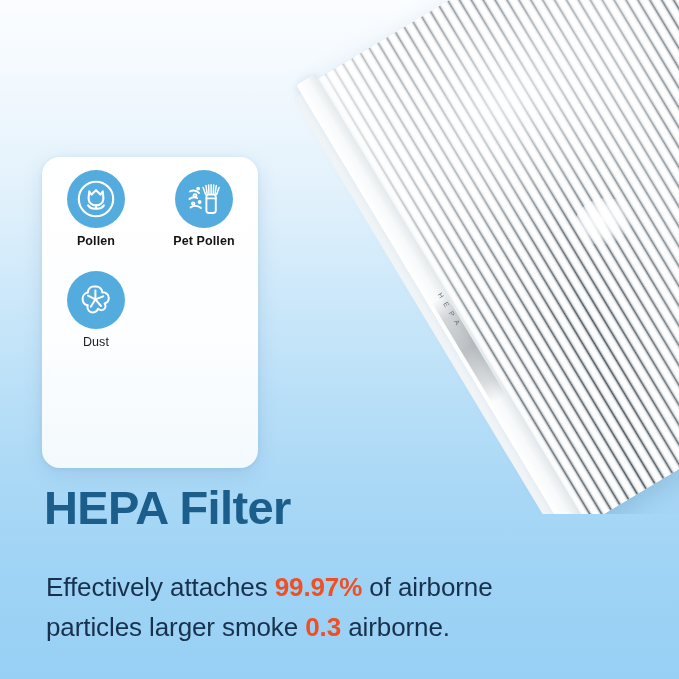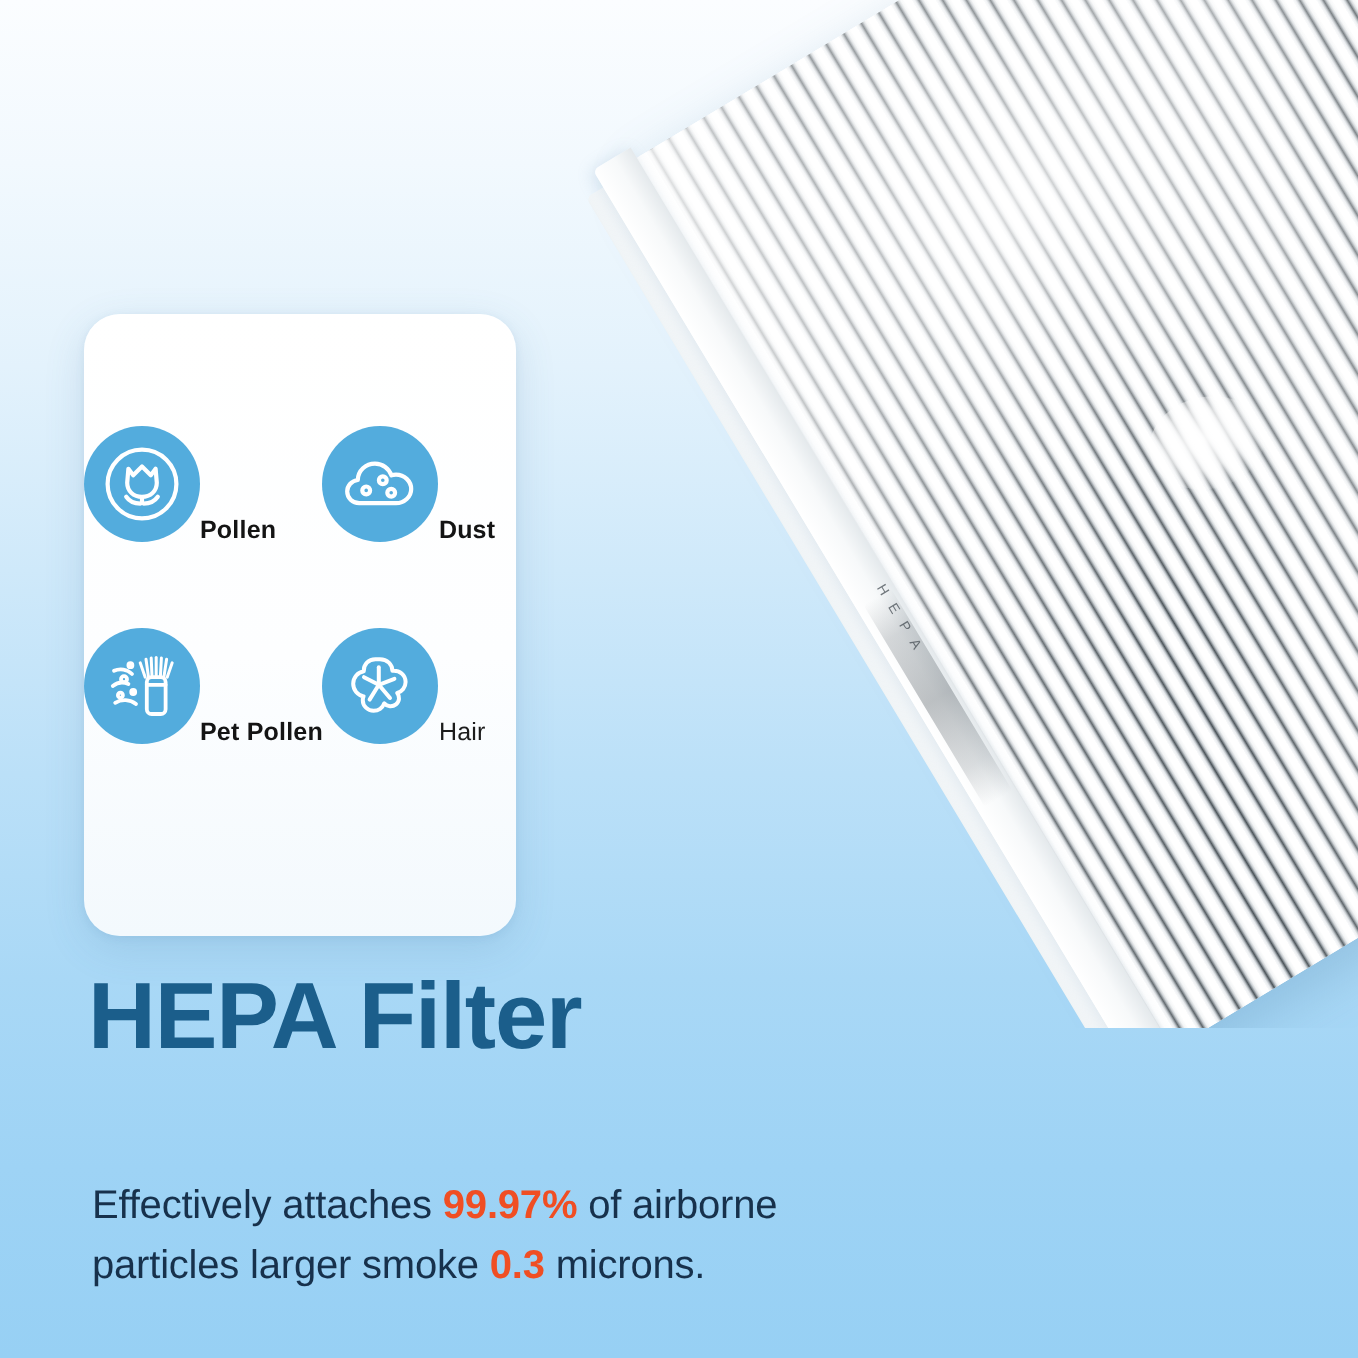--- a/index.html
+++ b/index.html
@@ -174,21 +174,22 @@
   .icon-grid {
     position: absolute;
     left: 0; top: 13px;
     width: 216px;
     display: grid;
     grid-template-columns: 1fr 1fr;
     grid-auto-rows: 101px;
   }
   .icon-cell {
     display: flex;
-    align-items: flex-end;
+    flex-direction: column;
+    align-items: center;
     justify-content: flex-start;
   }
   .icon-badge {
     width: 58px;
     height: 58px;
     border-radius: 50%;
     background: #53ACDD;
     display: flex;
     align-items: center;
     justify-content: center;
@@ -219,23 +220,23 @@
     letter-spacing: -0.6px;
     color: #1A5E8A;
     margin: 0;
   }
   .hl-orange { color: #F7941D; }
   .hl-blue   { color: #1B5E8B; }
 
   #sub-copy {
     position: absolute;
     left: 46px;
-    top: 588px;
+    top: 568px;
     width: 600px;
-    font-size: 20px;
+    font-size: 26px;
     line-height: 1.52;
     color: #17314C;
     font-weight: normal;
     letter-spacing: -0.1px;
   }
   .emph { color: #F04E23; font-weight: bold; }
 </style>
 </head>
 <body>
 
@@ -267,37 +268,20 @@
                      L15.2 14.4 L17.6 17.6 Z"></path>
             <path d="M22 28.6 L22 31.6"></path>
             <path d="M21.2 31.8 C18.2 31.8 15.6 30.6 14.1 28.4"></path>
             <path d="M22.8 31.8 C25.8 31.8 28.4 30.6 29.9 28.4"></path>
           </svg>
         </div>
         <div class="icon-label">Pollen</div>
       </div>
 
 
-      <div class="icon-cell">
-        <div class="icon-badge">
-          <svg width="44" height="44" viewBox="0 0 44 44" fill="none" stroke="#ffffff" stroke-width="2.1" stroke-linecap="round" stroke-linejoin="round">
-            <path d="M11.6 31.6 C8.2 31.6 5.6 29 5.6 25.8
-                     C5.6 22.8 7.9 20.3 10.9 20.0
-                     C11.0 15.4 14.8 11.8 19.5 11.8
-                     C23.3 11.8 26.6 14.3 27.7 17.7
-                     C28.4 17.4 29.2 17.3 30.0 17.3
-                     C34.2 17.3 37.6 20.6 37.6 24.5
-                     C37.6 28.4 34.2 31.6 30.0 31.6 Z"></path>
-            <circle cx="15.1" cy="25.2" r="1.95"></circle>
-            <circle cx="23.4" cy="20.1" r="1.95"></circle>
-            <circle cx="27.6" cy="26.4" r="1.95"></circle>
-          </svg>
-        </div>
-        <div class="icon-label">Dust</div>
-      </div>
 
       <div class="icon-cell">
         <div class="icon-badge">
           <svg width="44" height="44" viewBox="0 0 44 44" fill="none" stroke="#ffffff" stroke-width="1.9" stroke-linecap="round" stroke-linejoin="round">
 
             <rect x="24.4" y="17.6" width="9.4" height="18.4" rx="2.4"></rect>
             <line x1="24.4" y1="21.4" x2="33.8" y2="21.4"></line>
 
             <g stroke-width="1.5">
               <line x1="25.2" y1="17.2" x2="24.0" y2="8.6"></line>
@@ -337,33 +321,33 @@
                      C8.6 17.7 10.9 15.1 13.9 14.6
                      C13.7 11.3 16.3 8.6 19.7 8.6 Z"></path>
 
             <path d="M21.4 21.4 L21.4 12.6"></path>
             <path d="M21.4 21.4 L14.0 17.6"></path>
             <path d="M21.4 21.4 L29.2 18.4"></path>
             <path d="M21.4 21.4 L16.8 28.8"></path>
             <path d="M21.4 21.4 L27.0 28.0"></path>
           </svg>
         </div>
-        <div class="icon-label light">Hair</div>
+        <div class="icon-label light">Dust</div>
       </div>
 
 
     </div>
   </div>
 
   <div id="headline-block">
     <div class="headline hl-blue">HEPA Filter</div>
   </div>
 
   <div id="sub-copy">
     <div>
       <span>Effectively attaches </span><span class="emph">99.97%</span><span> of airborne</span>
     </div>
     <div>
-      <span>particles larger smoke </span><span class="emph">0.3</span><span> microns.</span>
+      <span>particles larger smoke </span><span class="emph">0.3</span><span> airborne.</span>
     </div>
   </div>
 
 </div>
 
 </body></html>

